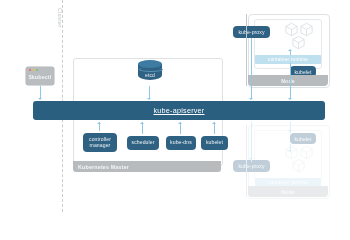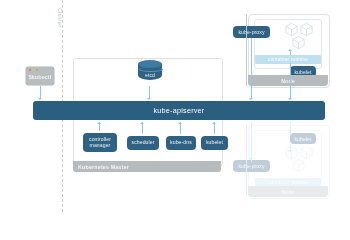--- a/index.html
+++ b/index.html
@@ -71,21 +71,21 @@
     font-size:5px;color:#e8eef2;letter-spacing:.1px;
   }
 
   
   .apiserver{
     position:absolute;left:33px;top:101px;width:292px;height:19px;
     background:#2a5f80;border-radius:3px;
     display:flex;align-items:center;justify-content:center;
   }
   .apiserver span{
-    font-size:7.2px;color:#ffffff;letter-spacing:.25px;
+    font-size:7.2px;color:#ffffff;letter-spacing:.25px;text-decoration:underline;
   }
 
   
   .pill{
     position:absolute;background:#2f6183;border-radius:4px;
     display:flex;align-items:center;justify-content:center;
     text-align:center;line-height:1.12;
     font-size:5.1px;color:#eef3f6;letter-spacing:.1px;padding:0 2px;
     box-sizing:border-box;
   }

